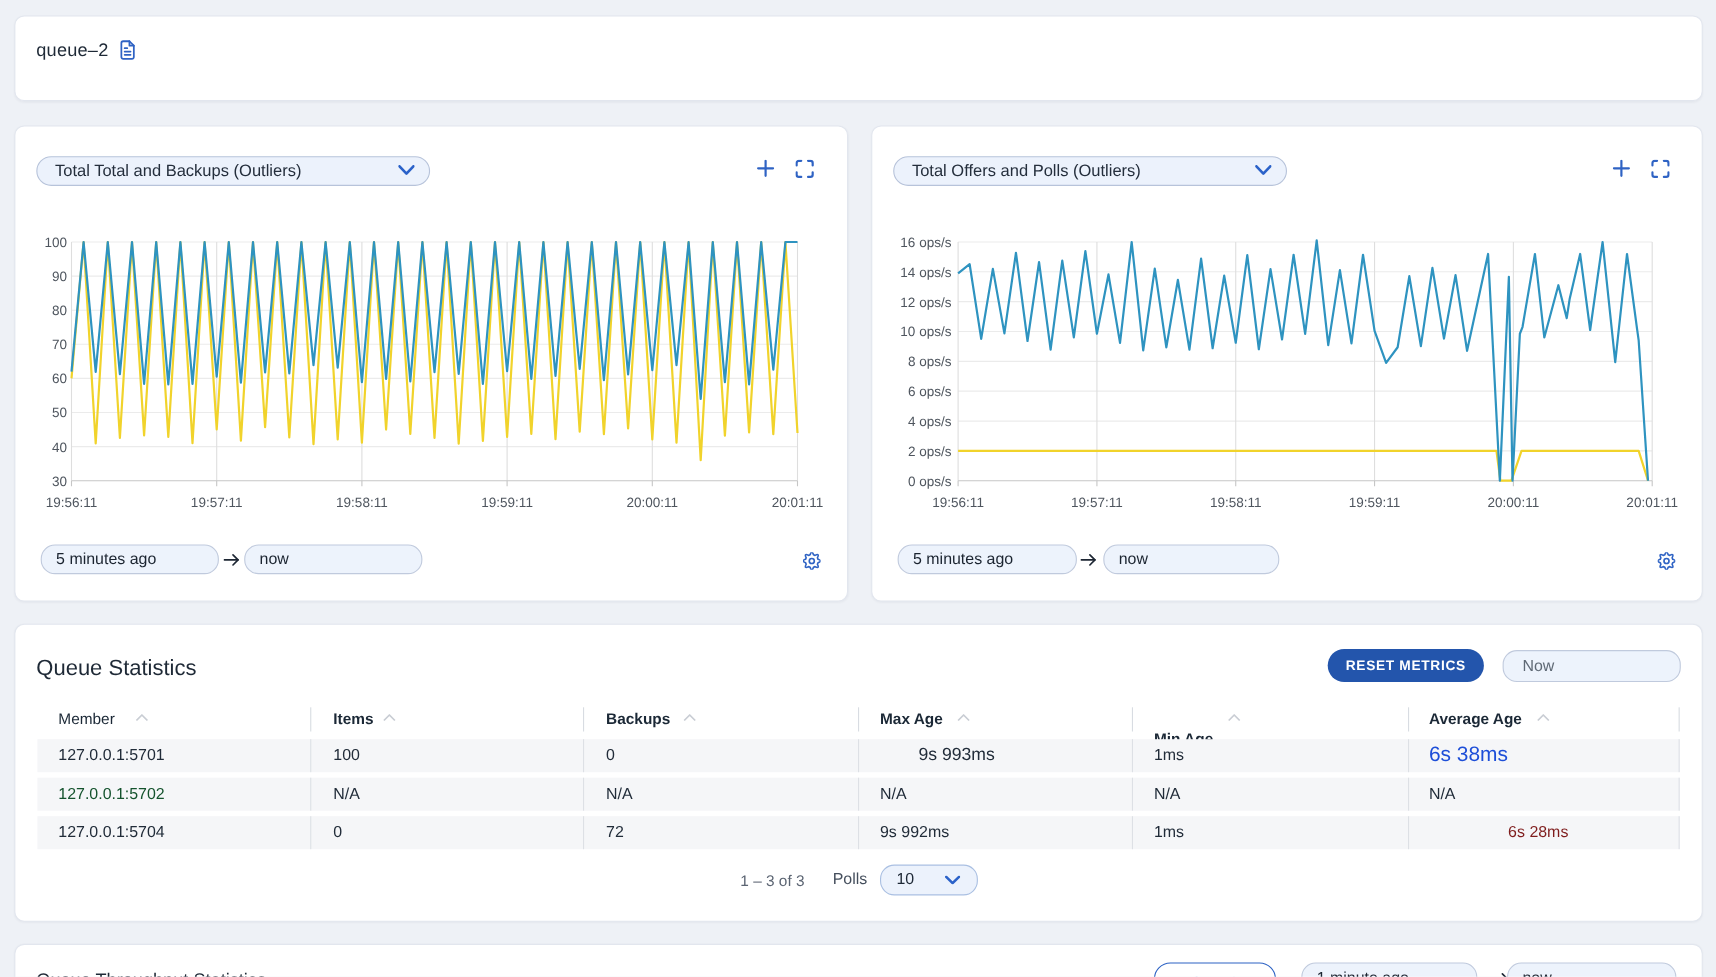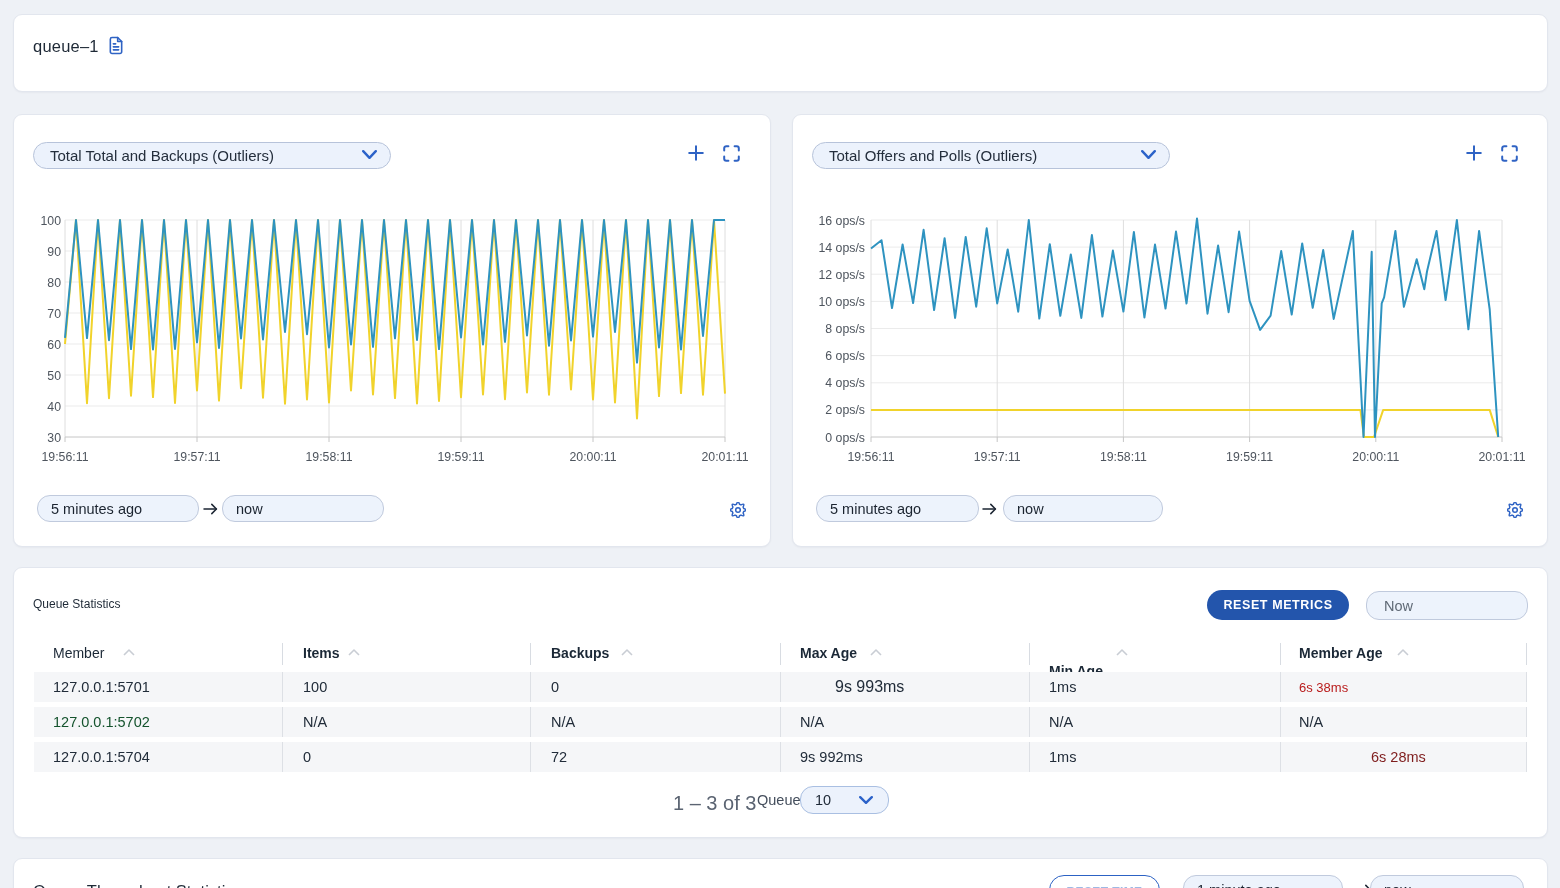--- a/index.html
+++ b/index.html
@@ -4,21 +4,21 @@
 *{margin:0;padding:0;box-sizing:border-box}
 html,body{width:1560px;height:888px;background:#eef1f6;font-family:"Liberation Sans",sans-serif;overflow:hidden;position:relative}
 .card{position:absolute;background:#fff;border:1px solid #e2e6ee;border-radius:9px;box-shadow:0 1px 2px rgba(20,30,60,.04)}
 .abs{position:absolute}
 .pill{position:absolute;background:#ecf2fc;border:1px solid #b7c3da;border-radius:14px}
 .inp{position:absolute;background:#edf3fc;border:1px solid #c0cadd;border-radius:13px;font-size:14.5px;color:#1b2430;display:flex;align-items:center;padding-left:13px}
 .seltxt{font-size:15px;color:#242e3c}
 </style></head><body>
 
 <div class="card" style="left:13px;top:14px;width:1535px;height:78px"></div>
-<div class="abs" style="left:33px;top:37px;font-size:16.5px;color:#1e2936;letter-spacing:.2px">queue–1</div>
+<div class="abs" style="left:33px;top:37px;font-size:16.5px;color:#1e2936;letter-spacing:.2px">queue–2</div>
 <svg style="position:absolute;left:108px;top:36px" width="16" height="19" viewBox="0 0 24 28">
     <g stroke="#2f63c4" stroke-width="2.4" fill="none" stroke-linecap="round" stroke-linejoin="round">
       <path d="M14.5 2 H6 a2.5 2.5 0 0 0 -2.5 2.5 v19 a2.5 2.5 0 0 0 2.5 2.5 h12 a2.5 2.5 0 0 0 2.5 -2.5 V8 Z"></path>
       <path d="M14.5 2 V8 H20.5"></path>
       <path d="M8 11.5 h3.5"></path>
       <path d="M8 16 h8"></path>
       <path d="M8 20.5 h8"></path>
     </g>
   </svg>
 <div class="card" style="left:13px;top:114px;width:758px;height:433px"></div>
@@ -156,29 +156,29 @@
       </g>
     </svg>
 <div class="inp" style="left:211px;top:381px;width:160px;height:27px">now</div>
 <svg style="position:absolute;left:715px;top:388px" width="16" height="16" viewBox="0 0 16 16">
       <path d="M13.70 6.47 Q18.30 8.00 13.70 9.53 L13.11 10.95 Q15.28 15.28 10.95 13.11 L9.53 13.70 Q8.00 18.30 6.47 13.70 L5.05 13.11 Q0.72 15.28 2.89 10.95 L2.30 9.53 Q-2.30 8.00 2.30 6.47 L2.89 5.05 Q0.72 0.72 5.05 2.89 L6.47 2.30 Q8.00 -2.30 9.53 2.30 L10.95 2.89 Q15.28 0.72 13.11 5.05 L13.70 6.47 Z" fill="none" stroke="#2f63c4" stroke-width="1.5" stroke-linejoin="round"></path>
       <circle cx="8" cy="8" r="2.3" fill="none" stroke="#2f63c4" stroke-width="1.5"></circle>
     </svg>
 </div>
 <div class="card" style="left:13px;top:567px;width:1535px;height:271px"></div>
 <div style="position:absolute;left:13px;top:567px;width:1535px;height:271px">
-<div class="abs" style="left:20px;top:30px;font-size:12px;color:#1e2936">Queue Statistics</div>
+<div class="abs" style="left:20px;top:30px;font-size:20px;color:#1e2936">Queue Statistics</div>
 <div class="abs" style="left:1194px;top:23px;width:142px;height:30px;background:#2355ac;border-radius:15px;color:#fff;font-size:12.5px;font-weight:bold;letter-spacing:.6px;display:flex;align-items:center;justify-content:center">RESET METRICS</div>
 <div class="inp" style="left:1353px;top:24px;width:162px;height:29px;color:#5f6975;padding-left:17px">Now</div>
 <div class="abs" style="left:40px;top:78px;font-size:14px;font-weight:normal;color:#1b2836">Member</div>
 <div class="abs" style="left:290px;top:78px;font-size:14px;font-weight:bold;color:#1b2836">Items</div>
 <div class="abs" style="left:538px;top:78px;font-size:14px;font-weight:bold;color:#1b2836">Backups</div>
 <div class="abs" style="left:787px;top:78px;font-size:14px;font-weight:bold;color:#1b2836">Max Age</div>
 <div class="abs" style="left:1036px;top:96px;font-size:14px;font-weight:bold;color:#1b2836">Min Age</div>
-<div class="abs" style="left:1286px;top:78px;font-size:14px;font-weight:bold;color:#1b2836">Member Age</div>
+<div class="abs" style="left:1286px;top:78px;font-size:14px;font-weight:bold;color:#1b2836">Average Age</div>
 <svg style="position:absolute;left:110px;top:82px" width="12" height="7" viewBox="0 0 12 7">
       <path d="M1 6 L6 1 L11 6" stroke="#c9cdd4" stroke-width="1.6" fill="none" stroke-linejoin="round"></path>
     </svg>
 <svg style="position:absolute;left:335px;top:82px" width="12" height="7" viewBox="0 0 12 7">
       <path d="M1 6 L6 1 L11 6" stroke="#c9cdd4" stroke-width="1.6" fill="none" stroke-linejoin="round"></path>
     </svg>
 <svg style="position:absolute;left:608px;top:82px" width="12" height="7" viewBox="0 0 12 7">
       <path d="M1 6 L6 1 L11 6" stroke="#c9cdd4" stroke-width="1.6" fill="none" stroke-linejoin="round"></path>
     </svg>
 <svg style="position:absolute;left:857px;top:82px" width="12" height="7" viewBox="0 0 12 7">
@@ -201,21 +201,21 @@
 <div class="abs" style="left:517px;top:105px;width:1px;height:30px;background:#dde0e5"></div>
 <div class="abs" style="left:767px;top:105px;width:1px;height:30px;background:#dde0e5"></div>
 <div class="abs" style="left:1016px;top:105px;width:1px;height:30px;background:#dde0e5"></div>
 <div class="abs" style="left:1267px;top:105px;width:1px;height:30px;background:#dde0e5"></div>
 <div class="abs" style="left:1513px;top:105px;width:1px;height:30px;background:#dde0e5"></div>
 <div class="abs" style="left:40px;top:105px;height:30px;display:flex;align-items:center;font-size:14.5px;color:#212c39">127.0.0.1:5701</div>
 <div class="abs" style="left:290px;top:105px;height:30px;display:flex;align-items:center;font-size:14.5px;color:#212c39">100</div>
 <div class="abs" style="left:538px;top:105px;height:30px;display:flex;align-items:center;font-size:14.5px;color:#212c39">0</div>
 <div class="abs" style="left:822px;top:105px;height:30px;display:flex;align-items:center;font-size:16px;color:#212c39">9s 993ms</div>
 <div class="abs" style="left:1036px;top:105px;height:30px;display:flex;align-items:center;font-size:14.5px;color:#212c39">1ms</div>
-<div class="abs" style="left:1286px;top:105px;height:30px;display:flex;align-items:center;font-size:13px;color:#b91c1c">6s 38ms</div>
+<div class="abs" style="left:1286px;top:105px;height:30px;display:flex;align-items:center;font-size:19px;color:#1d4ed8">6s 38ms</div>
 <div class="abs" style="left:21px;top:140px;width:1493px;height:30px;background:#f5f6f8"></div>
 <div class="abs" style="left:269px;top:140px;width:1px;height:30px;background:#dde0e5"></div>
 <div class="abs" style="left:517px;top:140px;width:1px;height:30px;background:#dde0e5"></div>
 <div class="abs" style="left:767px;top:140px;width:1px;height:30px;background:#dde0e5"></div>
 <div class="abs" style="left:1016px;top:140px;width:1px;height:30px;background:#dde0e5"></div>
 <div class="abs" style="left:1267px;top:140px;width:1px;height:30px;background:#dde0e5"></div>
 <div class="abs" style="left:1513px;top:140px;width:1px;height:30px;background:#dde0e5"></div>
 <div class="abs" style="left:40px;top:140px;height:30px;display:flex;align-items:center;font-size:14.5px;color:#14532d">127.0.0.1:5702</div>
 <div class="abs" style="left:290px;top:140px;height:30px;display:flex;align-items:center;font-size:14.5px;color:#212c39">N/A</div>
 <div class="abs" style="left:538px;top:140px;height:30px;display:flex;align-items:center;font-size:14.5px;color:#212c39">N/A</div>
@@ -228,22 +228,22 @@
 <div class="abs" style="left:767px;top:175px;width:1px;height:30px;background:#dde0e5"></div>
 <div class="abs" style="left:1016px;top:175px;width:1px;height:30px;background:#dde0e5"></div>
 <div class="abs" style="left:1267px;top:175px;width:1px;height:30px;background:#dde0e5"></div>
 <div class="abs" style="left:1513px;top:175px;width:1px;height:30px;background:#dde0e5"></div>
 <div class="abs" style="left:40px;top:175px;height:30px;display:flex;align-items:center;font-size:14.5px;color:#212c39">127.0.0.1:5704</div>
 <div class="abs" style="left:290px;top:175px;height:30px;display:flex;align-items:center;font-size:14.5px;color:#212c39">0</div>
 <div class="abs" style="left:538px;top:175px;height:30px;display:flex;align-items:center;font-size:14.5px;color:#212c39">72</div>
 <div class="abs" style="left:787px;top:175px;height:30px;display:flex;align-items:center;font-size:14.5px;color:#212c39">9s 992ms</div>
 <div class="abs" style="left:1036px;top:175px;height:30px;display:flex;align-items:center;font-size:14.5px;color:#212c39">1ms</div>
 <div class="abs" style="left:1358px;top:175px;height:30px;display:flex;align-items:center;font-size:14.5px;color:#7f1d1d">6s 28ms</div>
-<div class="abs" style="left:660px;top:225px;font-size:20px;color:#5b6472">1 – 3 of 3</div>
-<div class="abs" style="left:744px;top:225px;font-size:14.5px;color:#444e5c">Queue</div>
+<div class="abs" style="left:660px;top:225px;font-size:14px;color:#5b6472">1 – 3 of 3</div>
+<div class="abs" style="left:744px;top:225px;font-size:14.5px;color:#444e5c">Polls</div>
 <div class="pill" style="left:787px;top:219px;width:89px;height:28px;border-radius:13px;border-color:#a9bfe2"></div>
 <div class="abs" style="left:802px;top:225px;font-size:14.5px;color:#1d2836">10</div>
 <svg style="position:absolute;left:846px;top:229px" width="14" height="8" viewBox="0 0 14 8">
       <path d="M1.2 1.2 L7.0 6.8 L12.8 1.2" stroke="#2b62c9" stroke-width="2.4" fill="none" stroke-linecap="round" stroke-linejoin="round"></path>
     </svg>
 </div>
 <div class="card" style="left:13px;top:858px;width:1535px;height:120px"></div>
 <div style="position:absolute;left:13px;top:858px;width:1535px;height:30px;overflow:visible">
 <div class="abs" style="left:20px;top:24px;font-size:16.5px;color:#1e2936">Queue Throughput Statistics</div>
 <div class="abs" style="left:1036px;top:17px;width:111px;height:30px;border:1.5px solid #2c62c4;border-radius:15px;color:#9db9e4;font-size:12px;font-weight:bold;letter-spacing:.4px;display:flex;align-items:flex-start;justify-content:center;padding-top:9px">RESET TIME</div>

